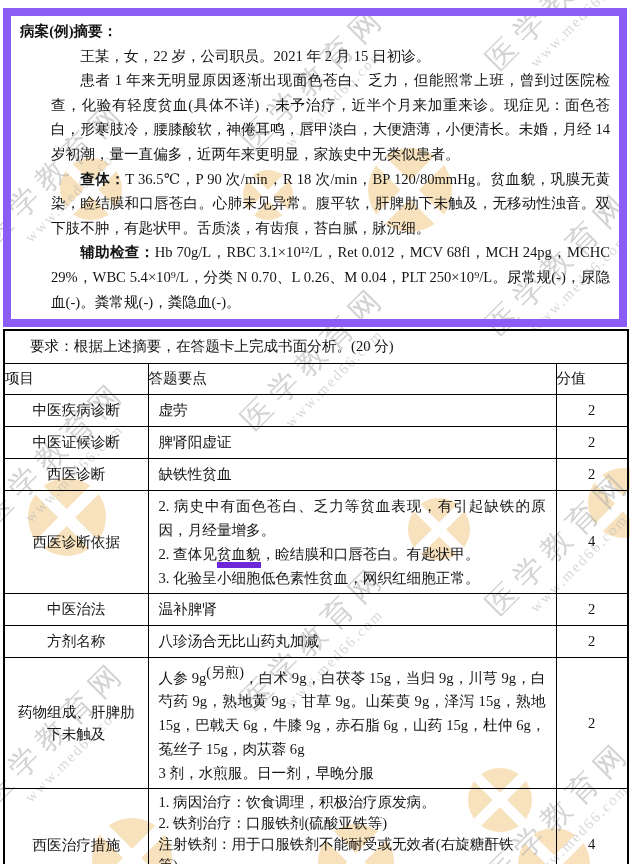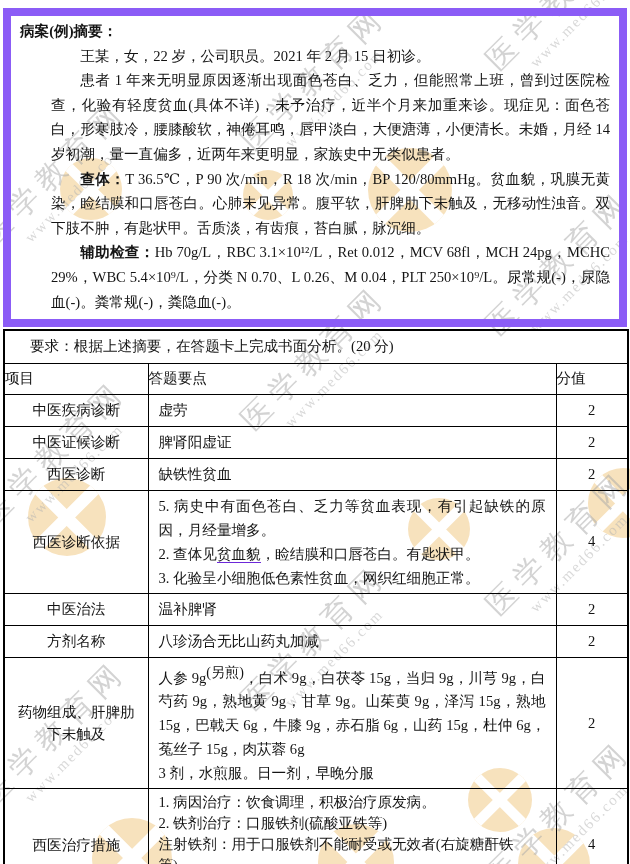--- a/index.html
+++ b/index.html
@@ -52,21 +52,21 @@
   col.c3 { width:72px; }
 
   .req-cell   { padding:4px 25px; height:33px; }
   .hdr        { text-align:left; height:31px; }
   .item-cell  { text-align:center; padding:2px 6px; line-height:22px; }
   .points-cell{ padding:3px 10px; text-align:left; line-height:24px; }
   .points-cell.tight { line-height:21px; padding:3px 10px; }
   .score-cell { text-align:center; }
   .single     { height:32px; }
   .justify    { text-align:justify; }
-  .u          { border-bottom:1px solid #6d28d9;text-align:right; }
+  .u          { border-bottom:6px solid #6d28d9;text-align:right; }
   sup { font-size:14px; }
 </style>
 </head>
 <body>
 
 <div class="page">
 
   <div class="wm-layer">
     <div class="wm-circle" style="left:368px;top:148px;width:84px;height:84px;"></div>
     <div class="wm-circle" style="left:60px;top:158px;width:62px;height:62px;"></div>
@@ -161,21 +161,21 @@
 
         <tr class="single">
           <td class="item-cell">西医诊断</td>
           <td class="points-cell">缺铁性贫血</td>
           <td class="score-cell">2</td>
         </tr>
 
         <tr>
           <td class="item-cell">西医诊断依据</td>
           <td class="points-cell">
-            <div class="justify">5. 病史中有面色苍白、乏力等贫血表现，有引起缺铁的原因，月经量增多。</div>
+            <div class="justify">2. 病史中有面色苍白、乏力等贫血表现，有引起缺铁的原因，月经量增多。</div>
             <div><span>2. 查体见</span><span class="u">贫血貌</span><span>，睑结膜和口唇苍白。有匙状甲。</span></div>
             <div>3. 化验呈小细胞低色素性贫血，网织红细胞正常。</div>
           </td>
           <td class="score-cell">4</td>
         </tr>
 
         <tr class="single">
           <td class="item-cell">中医治法</td>
           <td class="points-cell">温补脾肾</td>
           <td class="score-cell">2</td>

